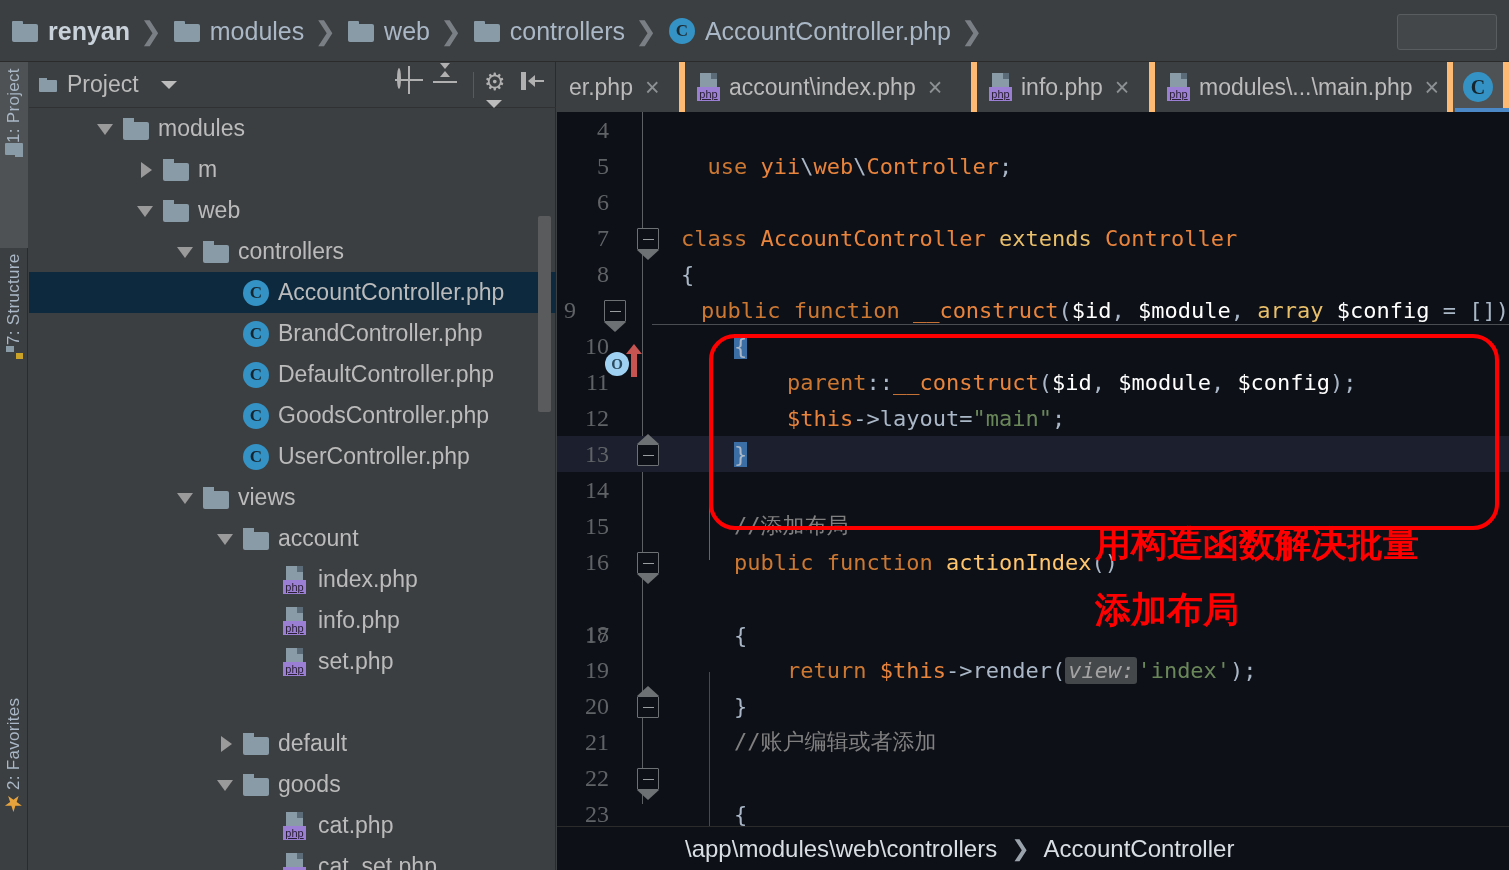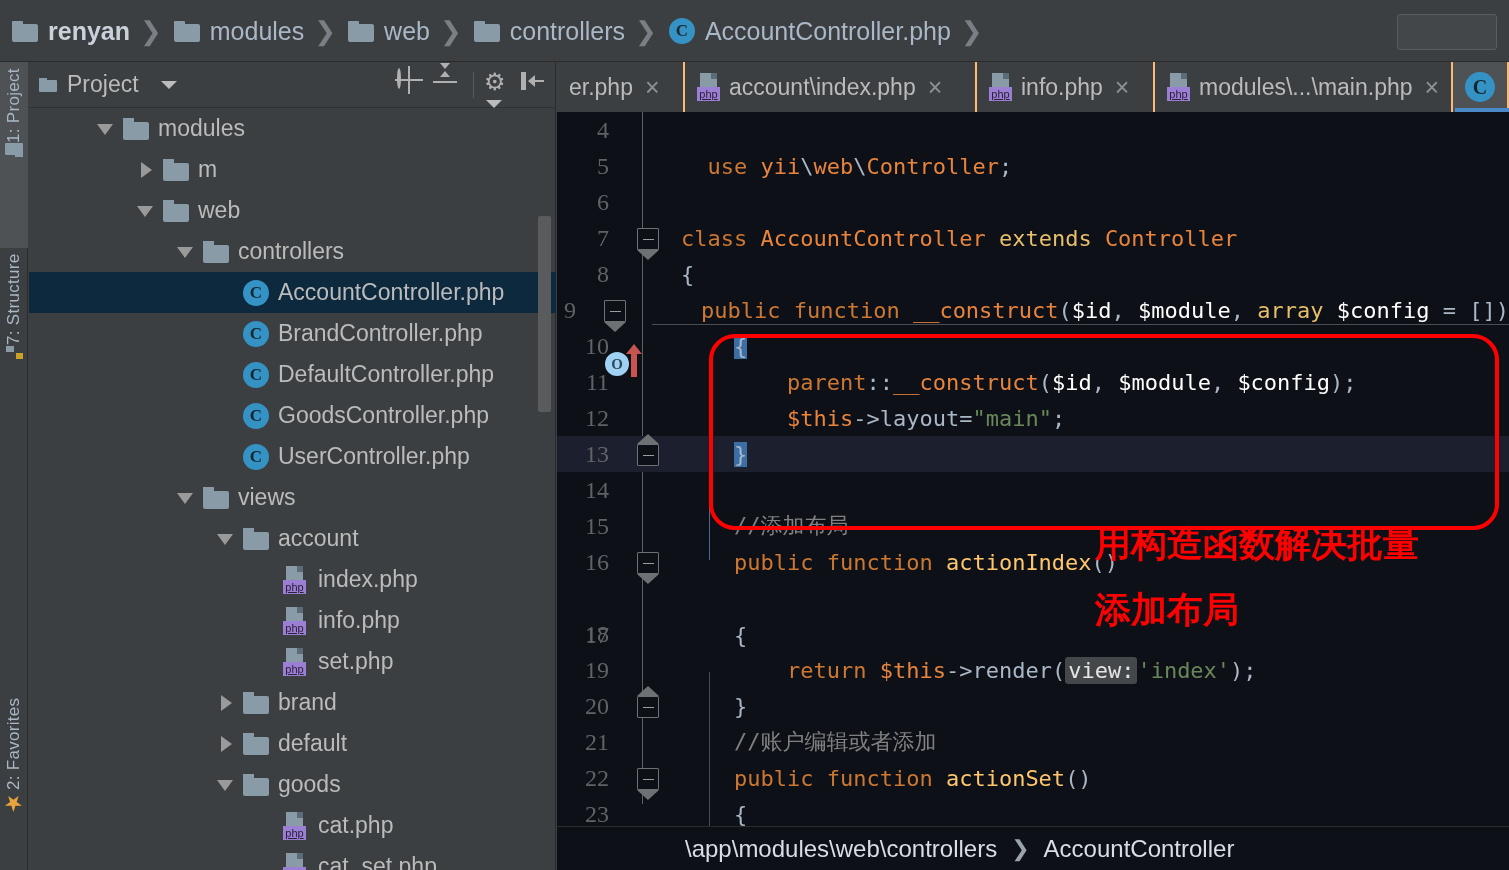--- a/index.html
+++ b/index.html
@@ -170,21 +170,21 @@
     background: #0e1018;
   }
   #tabbar {
     position: absolute; left: 0; top: 0; width: 952px; height: 50px;
     background: #3c3f41;
   }
   .etab {
     position: absolute; top: 0; height: 50px;
     display: flex; align-items: center; padding: 0 12px;
     color: #bbbbbb; font-size: 23px; white-space: nowrap;
-    border-right: 2px solid #fdba74;
+    border-right: 6px solid #fdba74;
   }
   .etab.active { background: #4e5254; }
   .etab .tab-close { color: #8d9194; font-size: 25px; margin-left: 12px; font-weight: 300;}
   .etab .t-php { margin-right: 6px; }
   #tab-bottom-accent {
     position:absolute; right:0; top:46px; width:54px; height:4px; background:#4a88c7;
   }
   #editor {
     position: absolute; left: 0; top: 50px; width: 952px; height: 758px;
     background: #0e1018; overflow: hidden;
@@ -206,21 +206,21 @@
   }
   .kw { color: #cc7832; }
   .kw2 { color: #e8bf6a; }
   .fn { color: #ffc66d; }
   .cls { color: #e8843c; }
   .var { color: #ffffff; }
   .str { color: #6a8759; }
   .cmt { color: #808080; }
   .punct { color: #a9b7c6; }
   .brace-hl { background: #3a6ea5; }
-  .hint { background: #45484a; color: #e5e5e5; border-radius: 3px; padding: 1px 3px; }
+  .hint { background: #45484a; color: #a3a3a3; border-radius: 3px; padding: 1px 3px; font-style: italic; }
   .caret-row { background: #1b1f2e; }
 
   .fold {
     position: absolute; left: 18px; top: 8px; width: 22px; height: 22px;
     border: 1px solid #6e7174; background: #0e1018;
   }
   .fold.sq { border-radius: 1px; }
   .fold::after {
     content:""; position:absolute; left:5px; top:10px; width:11px; height:1px; background:#9a9da0;
   }
@@ -433,25 +433,20 @@
           </span>
           <span>info.php</span>
         </div>
         <div class="tree-row" style="top: 533px; position: absolute; left: 0px; width: 527px; padding-left: 224px;">
           <span class="tw"></span>
           <span class="t-php">
             <u>php</u>
           </span>
           <span>set.php</span>
         </div>
-        <div class="tree-row" style="top: 574px; position: absolute; left: 0px; width: 527px; padding-left: 184px;">
-          <span class="tw closed"></span>
-          <span class="t-folder"></span>
-          <span>brand</span>
-        </div>
         <div class="tree-row" style="top: 615px; position: absolute; left: 0px; width: 527px; padding-left: 184px;">
           <span class="tw closed"></span>
           <span class="t-folder"></span>
           <span>default</span>
         </div>
         <div class="tree-row" style="top: 656px; position: absolute; left: 0px; width: 529px; padding-left: 184px;">
           <span class="tw open"></span>
           <span class="t-folder"></span>
           <span>goods</span>
         </div>
@@ -621,21 +616,20 @@
             <span class="ln">21</span>
             <span class="gutter"></span>
             <span class="code-text"><span class="punct">    </span><span class="cmt">//账户编辑或者添加</span></span>
           </div>
           <div class="code-line" style="top: 648px;">
             <span class="ln">22</span>
             <span class="gutter">
               <span class="fold sq"></span>
               <span class="fold-tip-down"></span>
             </span>
-            <span class="code-text"><span class="punct">    </span><span class="kw">public function </span><span class="fn">actionSet</span><span class="punct">()</span></span>
           </div>
           <div class="code-line" style="top: 684px; align-items: center;">
             <span class="ln">23</span>
             <span class="gutter"></span>
             <span class="code-text"><span class="punct">    </span><span class="punct">{</span></span>
           </div>
         </div>
       <div id="annot-box"></div>
       <div id="annot-t1">用构造函数解决批量</div>
       <div id="annot-t2">添加布局</div>

